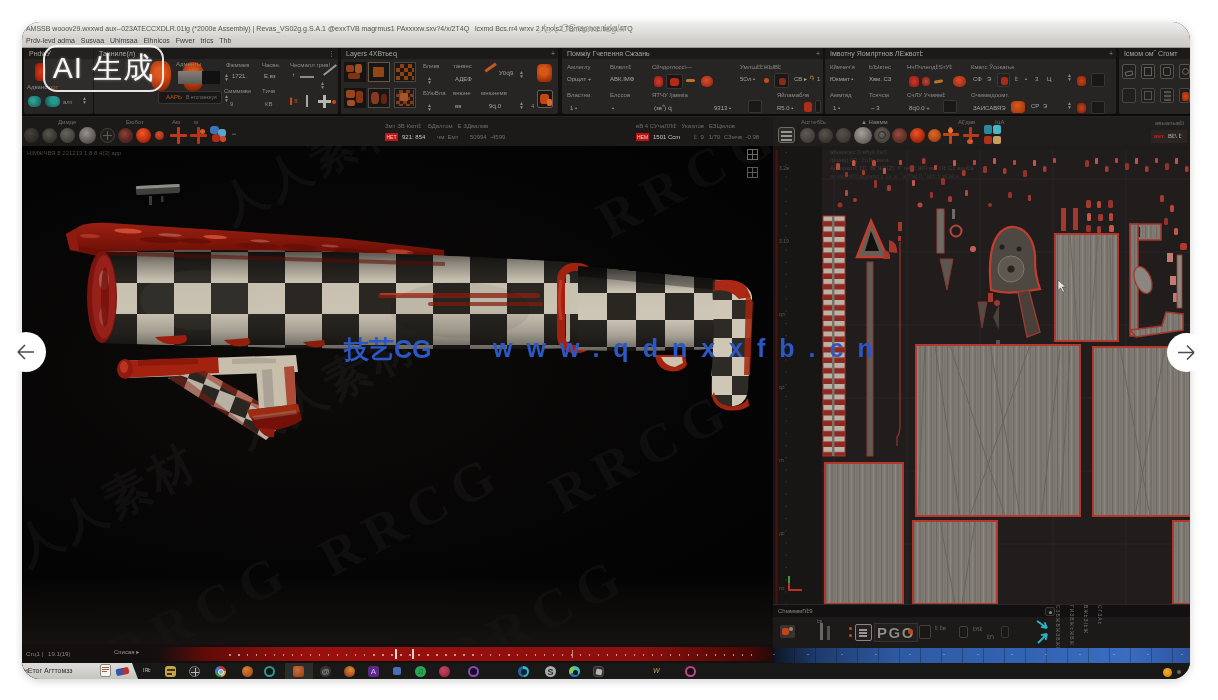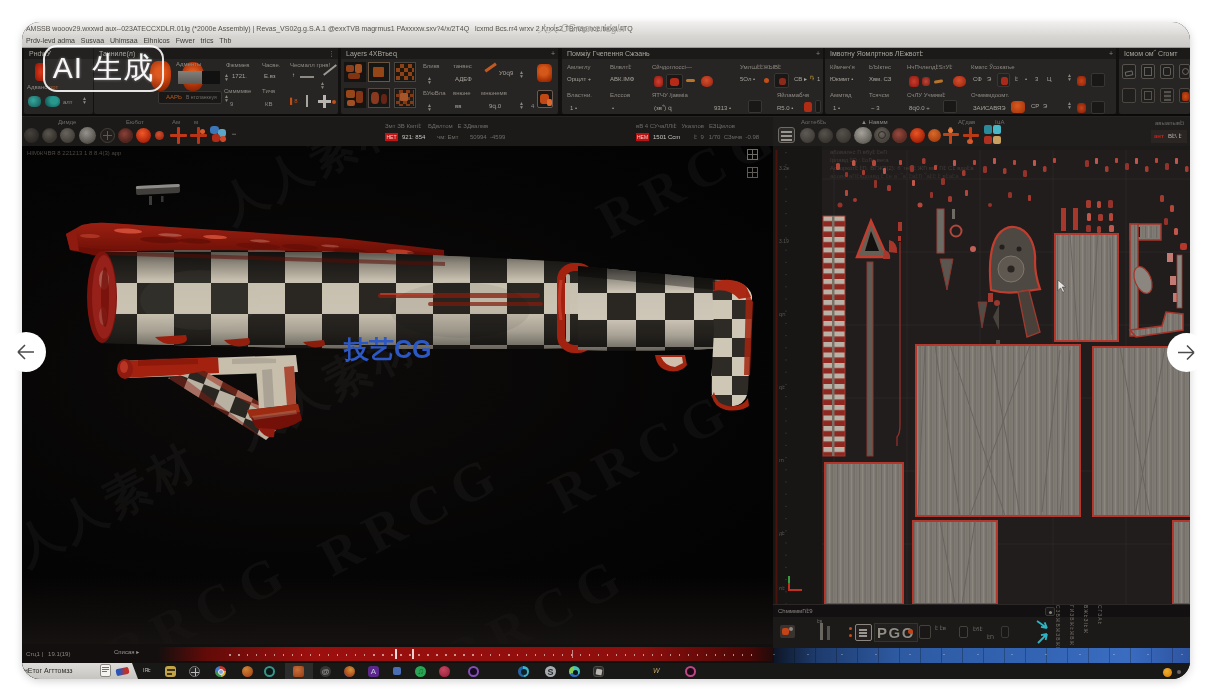--- a/index.html
+++ b/index.html
@@ -659,20 +659,21 @@
       </g>
 
       <path d="M1058,280 l0,10.5 l2.6,-2.6 l2.2,4.4 l1.7,-0.9 l-2.2,-4.4 l3.5,0 Z" fill="#e4e4e2" stroke="#44403c" stroke-width="0.6"></path>
 
       <path d="M789,576 L789,590 L802,590" stroke="#c03020" stroke-width="2" fill="none"></path>
       <path d="M789,576 L789,583" stroke="#3a9a40" stroke-width="2"></path>
     </svg>
   </div>
   <div id="bluewm">
     <div style="position:absolute;left:322px;top:311px;color:#2c58c6;font-weight:bold;font-size:25px;white-space:nowrap">技艺CG</div>
+    <div style="position:absolute;left:471px;top:312px;color:#2c58c6;font-weight:bold;font-size:25px;letter-spacing:14px;white-space:nowrap">www.qdnxxfb.cn</div>
   </div>
   <div id="lbot">
     <div class="lb" style="left:4px;top:7px;color:#8a8781">Стц1 |&nbsp;&nbsp;&nbsp;19.1(19)</div>
     <div class="lb" style="left:92px;top:5px;color:#9a9792">Списая ▸</div>
     <div id="redbar">
       <div style="position:absolute;left:72px;top:7px;width:530px;height:1.5px;background:repeating-linear-gradient(90deg,rgba(255,255,255,0.55) 0 1.5px,transparent 1.5px 9px)"></div>
       <div style="position:absolute;left:238px;top:2px;width:1.5px;height:10px;background:rgba(255,255,255,0.85)"></div>
       <div style="position:absolute;left:255px;top:2px;width:1.5px;height:10px;background:rgba(255,255,255,0.8)"></div>
       <div style="position:absolute;left:415px;top:3px;width:1px;height:8px;background:rgba(255,255,255,0.5)"></div>
     </div>

